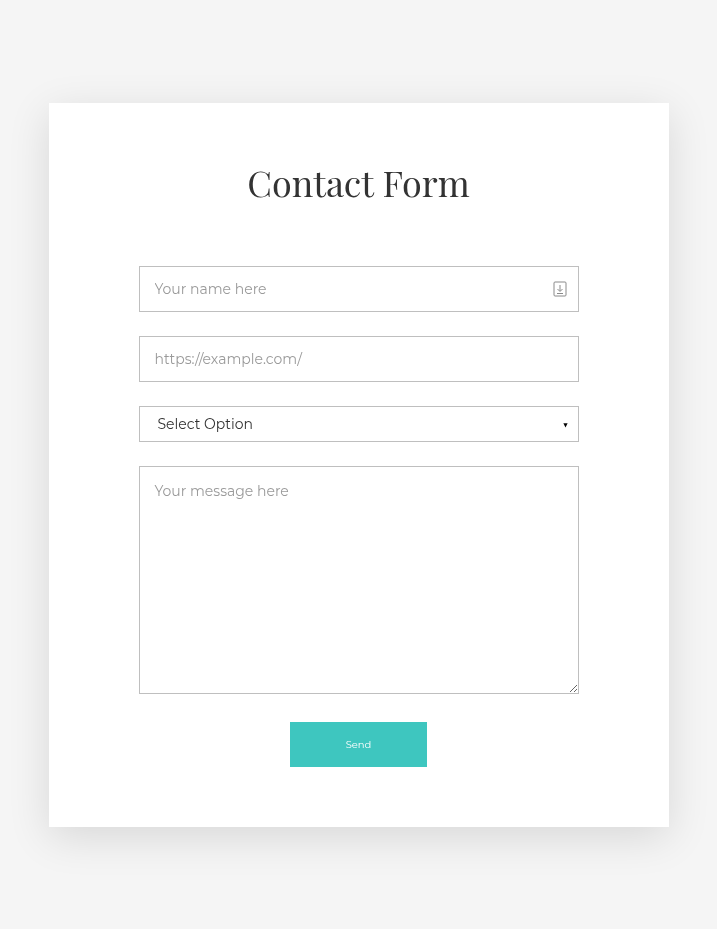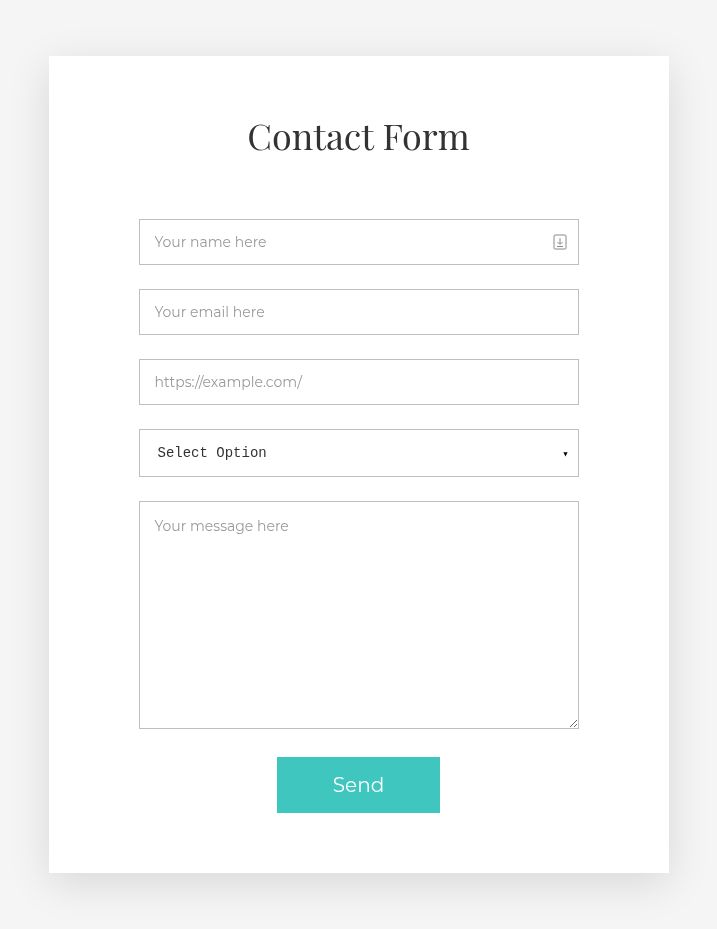--- a/index.html
+++ b/index.html
@@ -44,29 +44,28 @@
       outline: none;
     }
     .input {
       height: 46px;
       padding: 0 15px;
     }
     .input::placeholder, .textarea::placeholder {
       color: #9a9a9a;
     }
     .select {
-      height: 48px;
+      height: 36px;
       padding: 0 12px 0 18px;
       -webkit-appearance: none;
       -moz-appearance: none;
       appearance: none;
       color: #333333;
       background-image: none;
       cursor: pointer;
-      font-family: Liberation Mono, monospace;
     }
     .select-wrapper {
       position: relative;
     }
     .select-arrow {
       position: absolute;
       right: 10px;
       top: 50%;
       transform: translateY(-50%);
       font-size: 10px;
@@ -90,21 +89,21 @@
     }
     .submit-row {
       text-align: center;
       margin-top: 20px;
     }
     .submit-btn {
       background: #3ec6bf;
       color: #ffffff;
       border: none;
       font-family: Montserrat, 'Segoe UI', Arial, sans-serif;
-      font-size: 20px;
+      font-size: 10px;
       padding: 16px 56px;
       cursor: pointer;
     }
   </style>
 </head>
 <body>
 
 <div class="card">
   <h1 class="title">Contact Form</h1>
 
@@ -113,23 +112,20 @@
     <span class="autofill-icon">
       <svg viewBox="0 0 14 16" width="14" height="16">
         <rect x="1" y="1" width="12" height="14" rx="1" fill="none" stroke="#8a8a8a" stroke-width="1"></rect>
         <line x1="7" y1="4" x2="7" y2="10" stroke="#8a8a8a" stroke-width="1"></line>
         <polyline points="4.5,8 7,10.5 9.5,8" fill="none" stroke="#8a8a8a" stroke-width="1"></polyline>
         <line x1="4" y1="12.5" x2="10" y2="12.5" stroke="#8a8a8a" stroke-width="1"></line>
       </svg>
     </span>
   </div>
 
-  <div class="form-row">
-    <input type="email" class="input" placeholder="Your email here" style="">
-  </div>
 
 
   <div class="form-row">
     <input type="url" class="input" placeholder="https://example.com/" style="">
   </div>
 
 
   <div class="form-row select-wrapper">
     <select class="select">
       <option>Select Option</option>

